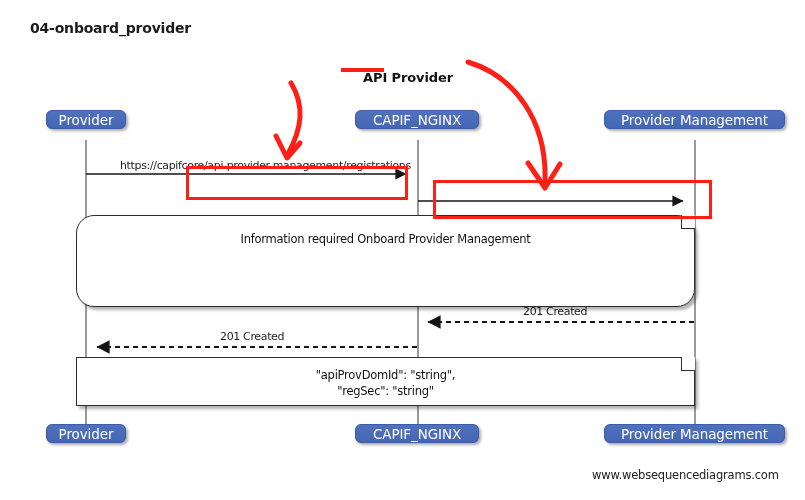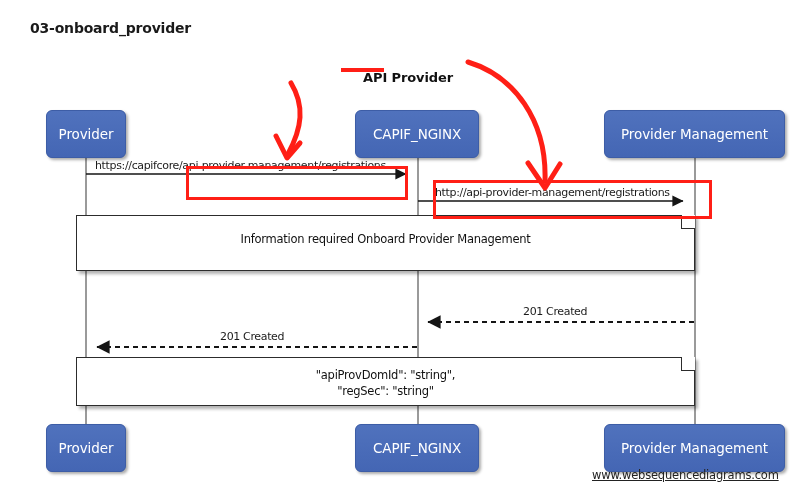--- a/index.html
+++ b/index.html
@@ -50,21 +50,21 @@
     font-size: 13px;
     font-weight: bold;
     color: #111111;
     white-space: nowrap;
     letter-spacing: -0.1px;
   }
 
   
   .participant {
     box-sizing: border-box;
-    height: 48px;
+    height: 19px;
     background: linear-gradient(#5072bd, #4466b4);
     background-color: #4a6cb8;
     border: 1px solid #3d5da6;
     border-radius: 6px;
     color: #ffffff;
     font-size: 13.5px;
     display: flex;
     align-items: center;
     justify-content: center;
     box-shadow: 2px 2px 3px rgba(0,0,0,0.33);
@@ -121,38 +121,37 @@
   }
 
   
   #footer-credit {
     left: 592px;
     top: 468px;
     font-size: 11.5px;
     color: #222222;
     letter-spacing: -0.2px;
     white-space: nowrap;
-    text-decoration: underline;
   }
 
   svg.overlay {
     position: absolute;
     left: 0; top: 0;
     width: 805px;
     height: 500px;
     pointer-events: none;
     overflow: visible;
   }
 </style>
 </head>
 <body>
 
 <div id="canvas">
 
-  <div class="abs" id="diagram-title">03-onboard_provider</div>
+  <div class="abs" id="diagram-title">04-onboard_provider</div>
 
   <div class="abs lifeline" style="left:85px; top:140px; height:300px;"></div>
   <div class="abs lifeline" style="left:417px; top:140px; height:300px;"></div>
   <div class="abs lifeline" style="left:694px; top:140px; height:300px;"></div>
 
   <div class="abs participant" style="left:46px; top:110px; width:80px;">
     <span>Provider</span>
   </div>
   <div class="abs participant" style="left:355px; top:110px; width:124px;">
     <span>CAPIF_NGINX</span>
@@ -191,26 +190,25 @@
 
     <g>
       <line x1="694" y1="322" x2="428" y2="322" stroke="#151515" stroke-width="1.9" stroke-dasharray="5,4" marker-end="url(#arrow-dashed)"></line>
     </g>
 
     <g>
       <line x1="417" y1="347" x2="97" y2="347" stroke="#151515" stroke-width="1.9" stroke-dasharray="5,4" marker-end="url(#arrow-dashed)"></line>
     </g>
   </svg>
 
-  <div class="abs msg-label" style="left:95px; top:159px;">https://capifcore/api-provider-management/registrations</div>
-  <div class="abs msg-label" style="left:435px; top:186px;">http://api-provider-management/registrations</div>
+  <div class="abs msg-label" style="left:120px; top:159px;">https://capifcore/api-provider-management/registrations</div>
   <div class="abs msg-label" style="left:523px; top:305px;">201 Created</div>
   <div class="abs msg-label" style="left:220px; top:330px;">201 Created</div>
 
-  <div class="abs note" style="left:76px; top:215px; width:619px; height:56px;">
+  <div class="abs note" style="left:76px; top:215px; width:619px; height:92px;border-radius:18px;">
     <div class="note-fold"></div>
     <div class="note-text" style="top:16px;">Information required Onboard Provider Management</div>
   </div>
 
   <div class="abs note" style="left:76px; top:357px; width:619px; height:49px;">
     <div class="note-fold"></div>
     <div class="note-text" style="top:10px;">"apiProvDomId": "string",</div>
     <div class="note-text" style="top:26px;">"regSec": "string"</div>
   </div>
 

